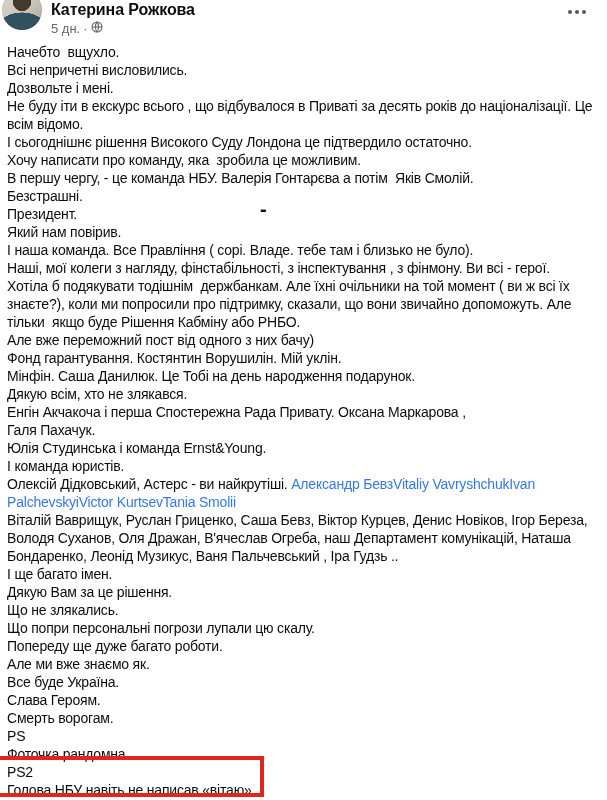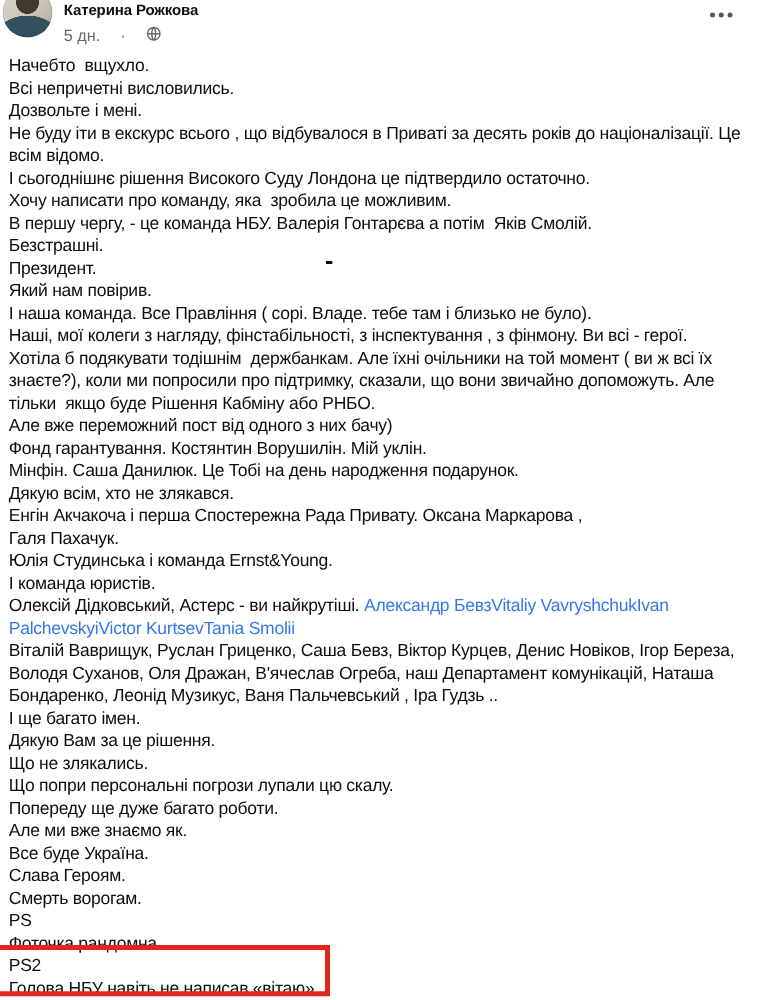--- a/index.html
+++ b/index.html
@@ -15,25 +15,25 @@
   .avatar{
     position:absolute;left:2px;top:-10px;width:40px;height:40px;border-radius:50%;
     background:
       radial-gradient(circle at 50% 30%, #43392f 0 26%, rgba(0,0,0,0) 27%),
       radial-gradient(ellipse 62% 42% at 50% 98%, #32505e 0 99%, rgba(0,0,0,0) 100%),
       linear-gradient(135deg,#dcd8ce 0%,#c9c4b8 55%,#aaa79c 100%);
     box-shadow:0 0 0 1px rgba(0,0,0,.08) inset;
   }
   .author{
     position:absolute;left:51px;top:1px;
-    font-size:12px;font-weight:700;color:var(--text);letter-spacing:-.1px;
+    font-size:16px;font-weight:700;color:var(--text);letter-spacing:-.1px;
     cursor:pointer;
   }
   .meta{
-    position:absolute;left:51px;top:20px;display:flex;align-items:center;gap:16px;
+    position:absolute;left:51px;top:20px;display:flex;align-items:center;gap:3px;
     font-size:13px;color:var(--meta);
   }
   .globe{display:inline-block;margin-top:1px;}
   .more{
     position:absolute;right:17px;top:4px;width:26px;height:16px;
     display:flex;align-items:center;justify-content:center;gap:3px;cursor:pointer;
   }
   .more i{width:4px;height:4px;border-radius:50%;background:#55595f;display:block;}
 
   

